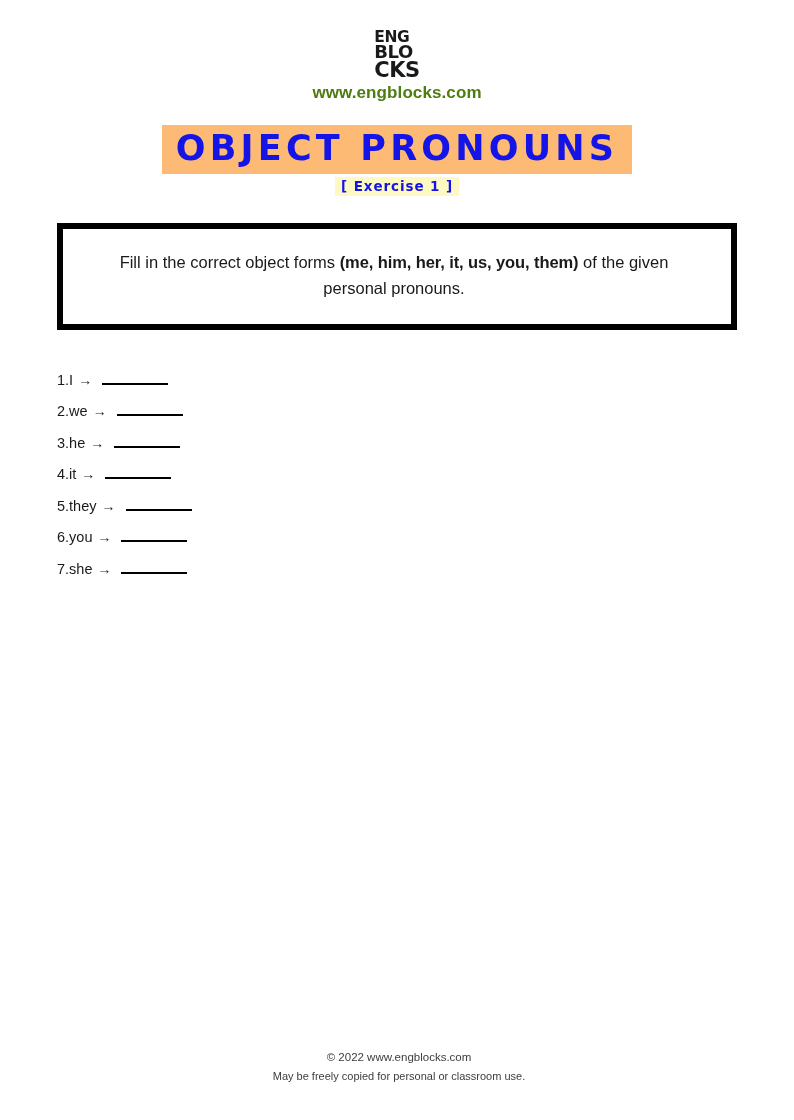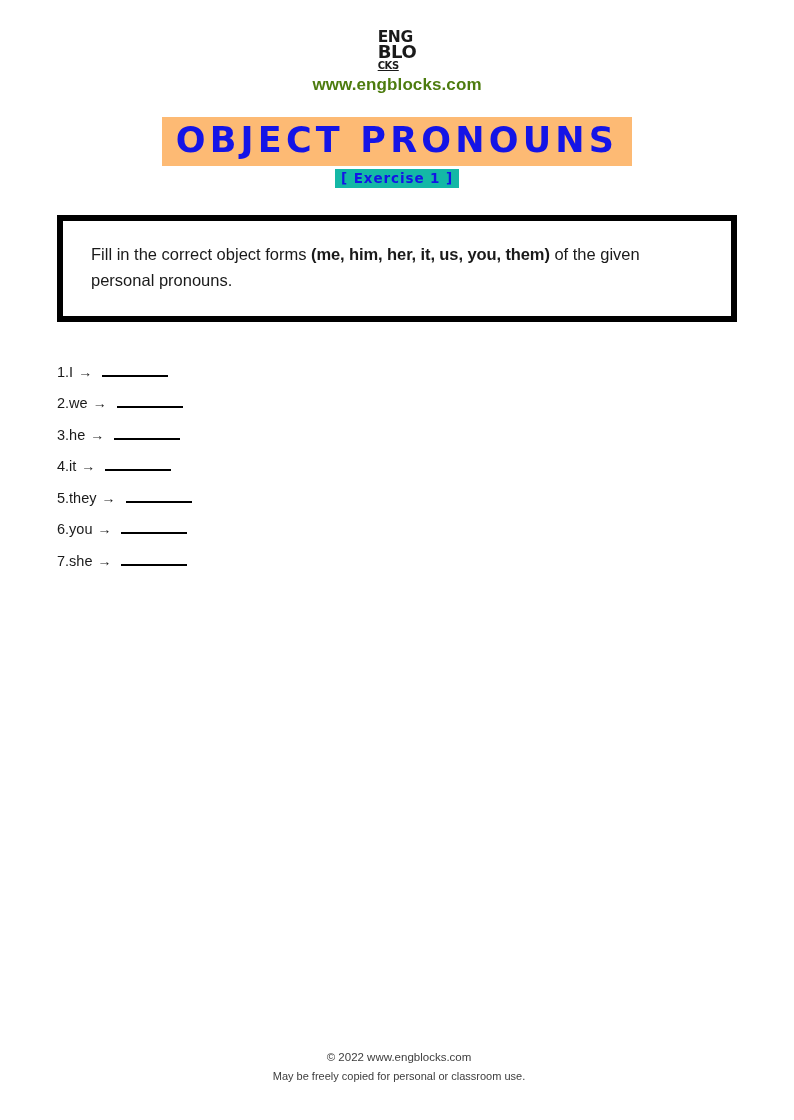--- a/index.html
+++ b/index.html
@@ -37,21 +37,21 @@
     letter-spacing: -0.4px;
     color: #1a1a1a;
     font-family: "DejaVu Sans", sans-serif;
   }
   .logo-line {
     display: block;
     white-space: pre;
   }
   .logo-line.l1 { font-size: 15.5px; }
   .logo-line.l2 { font-size: 18px; }
-  .logo-line.l3 { font-size: 10px; text-decoration: underline; }
+  .logo-line.l3 { font-size: 21px; }
 
   .site-url {
     margin-top: 2px;
     font-size: 17px;
     font-weight: bold;
     color: #4d7c0f;
     letter-spacing: 0.1px;
   }
 
   
@@ -69,36 +69,37 @@
     padding: 5px 14px 7px 14px;
     line-height: 1.05;
     font-family: "DejaVu Sans", sans-serif;
   }
   .subtitle-wrap {
     text-align: center;
     margin-top: 3px;
   }
   .worksheet-subtitle {
     display: inline-block;
-    background: #14b8a6;
+    background: #fef9c3;
     color: #1414e6;
     font-weight: bold;
     font-size: 13.5px;
     letter-spacing: 0.9px;
     padding: 1px 6px 2px 6px;
     font-family: "DejaVu Sans", sans-serif;
   }
 
   
   .instruction-box {
     margin: 27px 57px 0 57px;
     border: 6px solid #000000;
     background: #ffffff;
     box-sizing: border-box;
     padding: 20px 34px 22px 28px;
+    text-align: center;
   }
   .instruction-text {
     font-size: 16.5px;
     line-height: 1.62;
     color: #1a1a1a;
     font-weight: normal;
   }
   .instruction-text b {
     font-weight: bold;
     letter-spacing: -0.1px;

